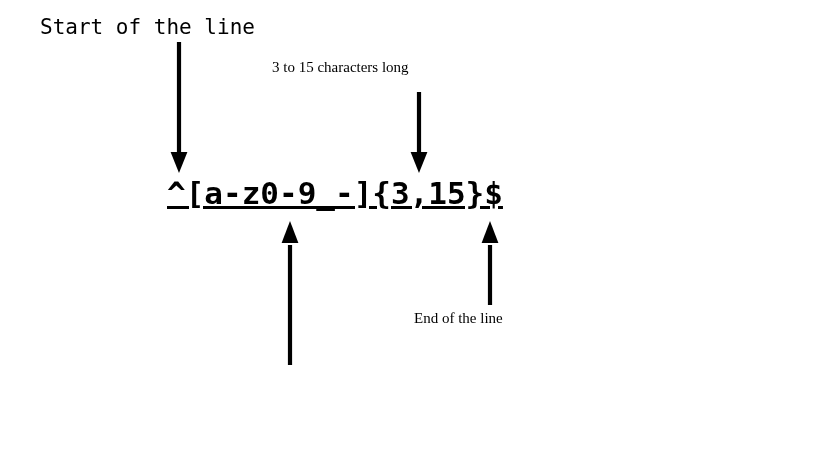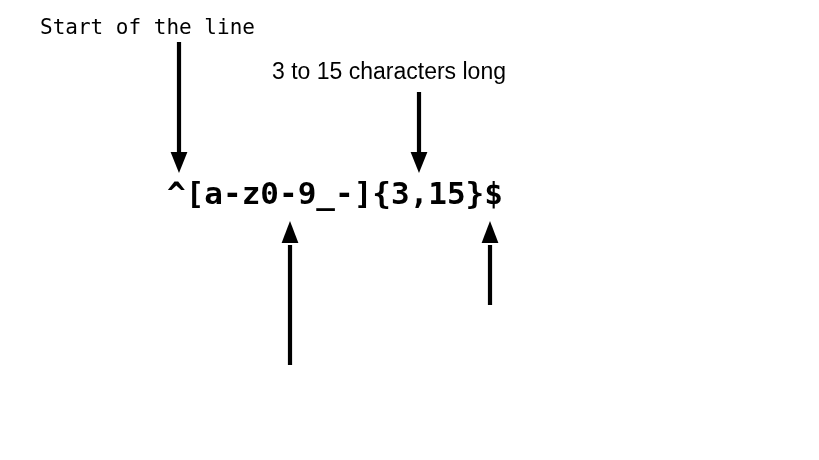--- a/index.html
+++ b/index.html
@@ -24,22 +24,22 @@
     white-space: nowrap;
     color: #000000;
     line-height: 1;
   }
   .label-mono {
     font-family: "DejaVu Sans Mono", monospace;
     font-size: 21px;
     letter-spacing: 0px;
   }
   .label-sans {
-    font-family: Liberation Sans, sans-serif;
-    font-size: 23px;
+    font-family: Liberation Serif, serif;
+    font-size: 15px;
   }
 
   #label-start       { left: 40px;  top: 17px; }
   #label-length      { left: 272px; top: 60px; }
   #label-end         { left: 414px; top: 311px; }
   #label-charclass   { left: 15px;  top: 374px; }
 
   
   #label-clipped {
     position: absolute;
@@ -57,38 +57,40 @@
     position: absolute;
     left: 167px;
     top: 178px;
     font-family: "DejaVu Sans Mono", monospace;
     font-size: 31px;
     font-weight: bold;
     color: #000000;
     white-space: pre;
     line-height: 1;
     letter-spacing: 0px;
+    text-decoration: underline;
   }
 
   
   .arrow {
     position: absolute;
     overflow: visible;
   }
   .arrow svg { display: block; overflow: visible; }
 </style>
 </head>
 <body>
 
 <div id="stage">
 
   <div class="label label-mono" id="label-start">Start of the line</div>
 
   <div class="label label-sans" id="label-length">3 to 15 characters long</div>
 
+  <div class="label label-sans" id="label-end">End of the line</div>
 
   <div id="label-clipped">:</div>
 
 
   <div id="regex-pattern">^[a-z0-9_-]{3,15}$</div>
 
   <div class="arrow" style="left:170px; top:40px; width:18px; height:136px;">
     <svg width="18" height="136" viewBox="0 0 18 136">
       <line x1="9" y1="2" x2="9" y2="118" stroke="#000000" stroke-width="4.2"></line>
       <polygon points="9,133 0.6,112 17.4,112" fill="#000000"></polygon>

